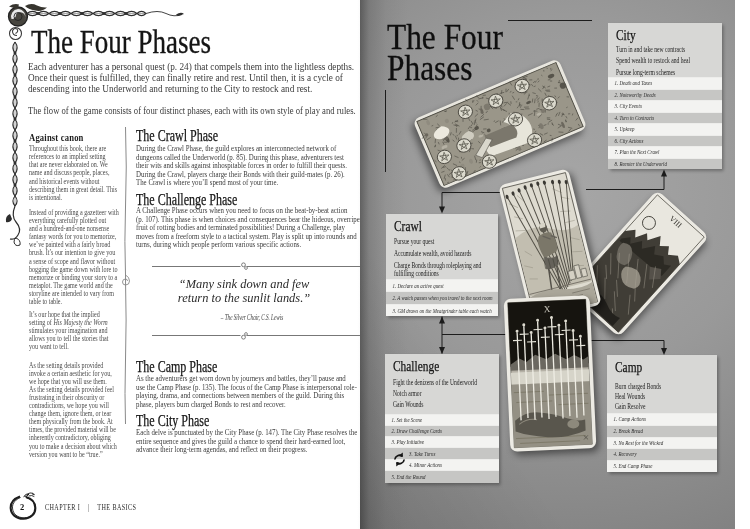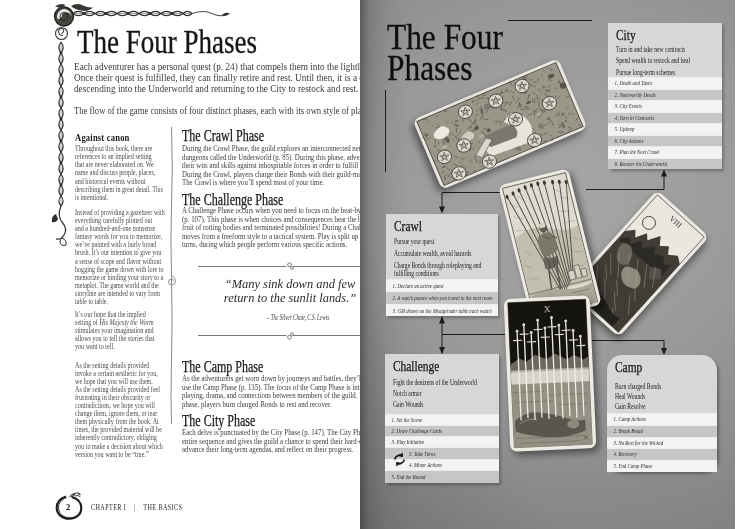--- a/index.html
+++ b/index.html
@@ -1,20 +1,20 @@
 <!DOCTYPE html>
 <html><head>
 <meta charset="utf-8">
 <style>
   html,body{margin:0;padding:0;}
   #spread{position:relative;width:750px;height:529px;overflow:hidden;background:#fff;
     font-family:"Liberation Serif",serif;}
   .abs{position:absolute;}
   
-  #leftpage{position:absolute;left:0;top:0;width:375px;height:529px;background:#fff;margin-left:46px;}
+  #leftpage{position:absolute;left:0;top:0;width:375px;height:529px;background:#fff;}
   #lp-shade{position:absolute;right:0;top:0;width:18px;height:529px;
     background:linear-gradient(90deg,rgba(120,120,120,0) 0%,rgba(120,120,120,0.18) 100%);}
   #lp-title{position:absolute;left:31px;top:24px;font-size:33px;color:#151515;-webkit-text-stroke:0.3px #151515;white-space:nowrap;
     transform:scaleX(0.818);transform-origin:0 0;}
   .body-txt{color:#3a3a3a;font-size:10.4px;line-height:11.4px;white-space:nowrap;}
   .sidebar-txt{color:#4a4a4a;font-size:7.2px;line-height:8.1px;white-space:nowrap;transform:scaleX(0.85);transform-origin:0 0;}
   .h2{font-size:16px;color:#161616;-webkit-text-stroke:0.25px #161616;white-space:nowrap;transform:scaleX(0.75);transform-origin:0 0;}
   .col-p{color:#3b3b3b;font-size:8.8px;line-height:8.5px;white-space:nowrap;transform:scaleX(0.78);transform-origin:0 0;}
   
   #rightpage{position:absolute;left:360px;top:0;width:375px;height:529px;
@@ -238,21 +238,21 @@
 
         <svg style="position:absolute;left:7px;top:37.5px;" width="15" height="15" viewBox="0 0 16 16">
           <path d="M3,8 a5,5 0 0 1 8,-3.5" stroke="#151515" stroke-width="1.8" fill="none"></path>
           <path d="M13,8 a5,5 0 0 1 -8,3.5" stroke="#151515" stroke-width="1.8" fill="none"></path>
           <path d="M11.5,0.5 l0,4.8 l-4.8,-1.1z" fill="#151515" stroke="none"></path>
           <path d="M4.5,15.5 l0,-4.8 l4.8,1.1z" fill="#151515" stroke="none"></path>
         </svg>
       </div>
     </div>
 
-    <div class="pbox" id="campbox" style="left:247px;top:355px;width:110px;height:117px;border-radius:15px;">
+    <div class="pbox" id="campbox" style="left:247px;top:355px;width:110px;height:117px;">
       <div class="bt" style="top:4px;">Camp</div>
       <div class="bl" style="top:28px;">Burn charged Bonds</div>
       <div class="bl" style="top:38px;">Heal Wounds</div>
       <div class="bl" style="top:48px;">Gain Resolve</div>
       <div class="rows" style="top:58px;">
         <div class="row w" style="height:11.8px;line-height:10.8px;"><span>1. Camp Actions</span></div>
         <div class="row g" style="height:11.8px;line-height:10.8px;"><span>2. Break Bread</span></div>
         <div class="row w" style="height:11.8px;line-height:10.8px;"><span>3. No Rest for the Wicked</span></div>
         <div class="row g" style="height:11.8px;line-height:10.8px;"><span>4. Recovery</span></div>
         <div class="row w" style="height:11.8px;line-height:10.8px;"><span>5. End Camp Phase</span></div>

